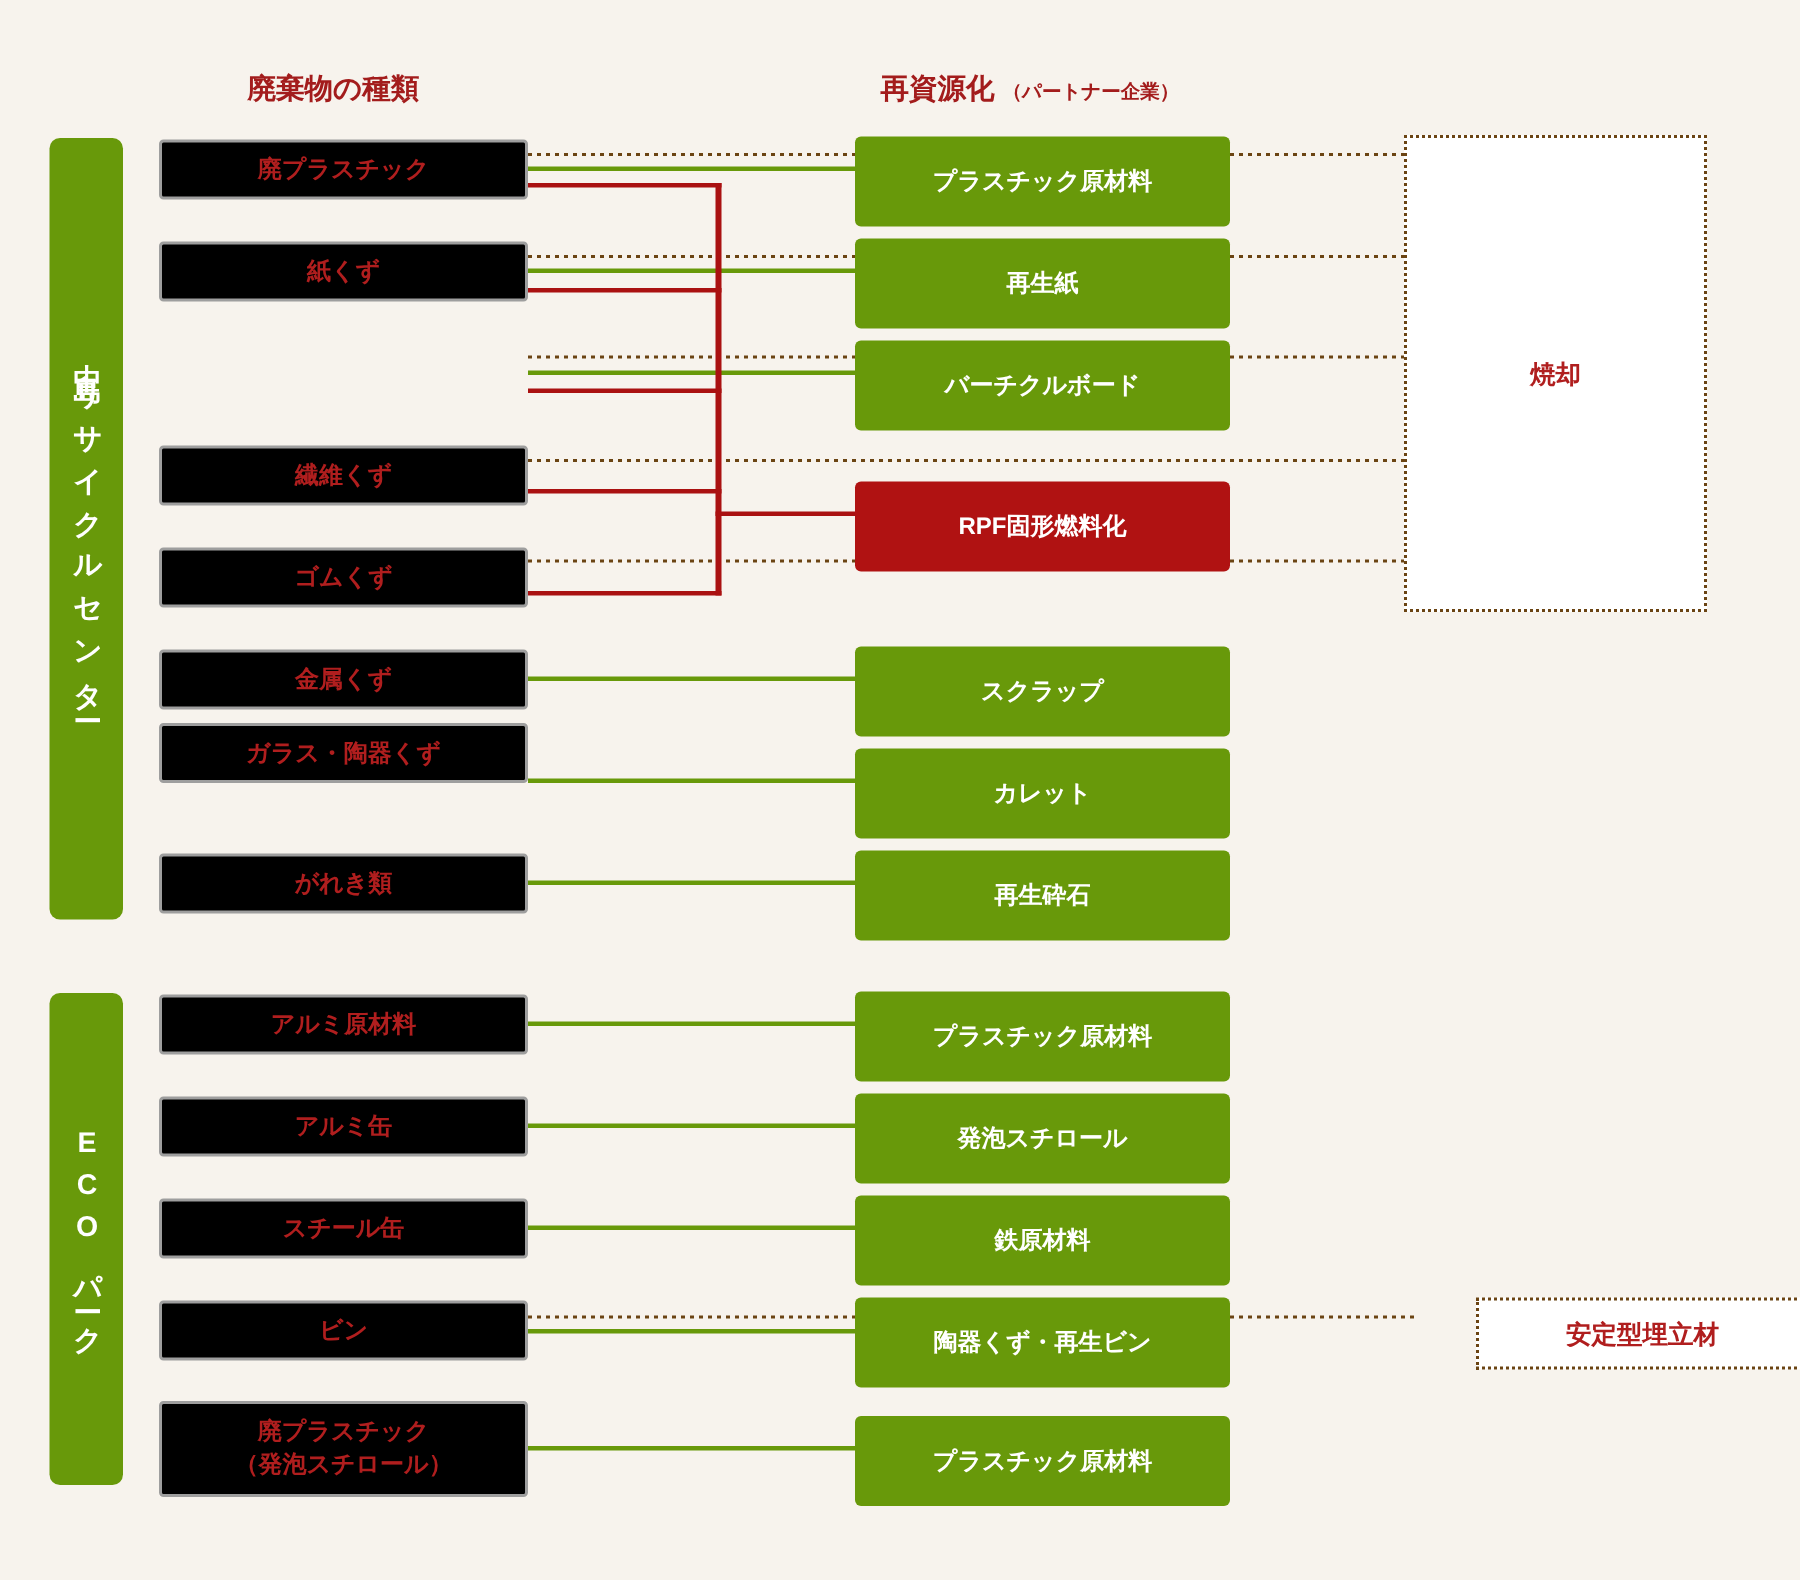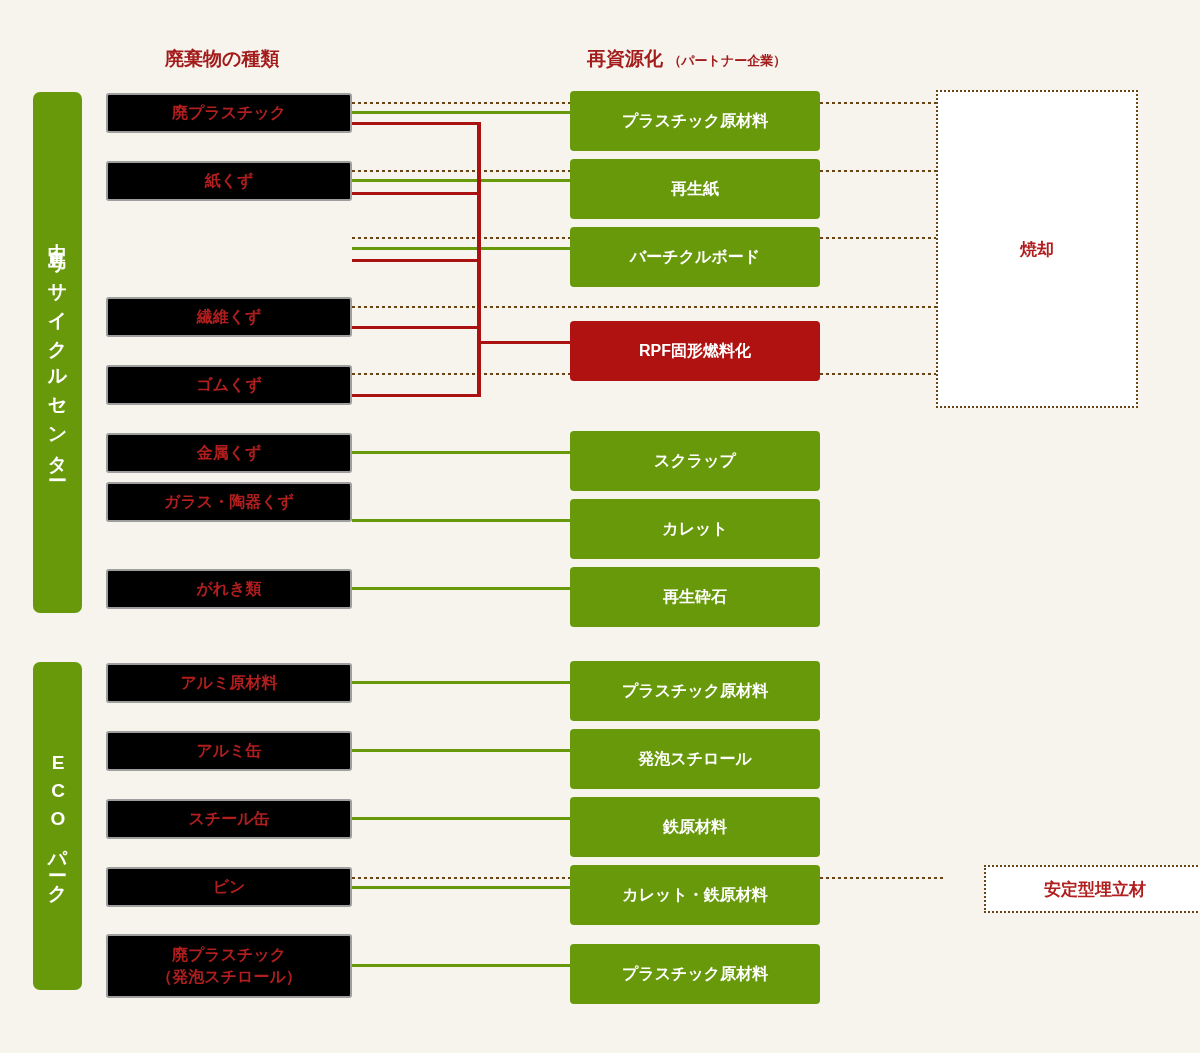--- a/index.html
+++ b/index.html
@@ -119,19 +119,19 @@
   <div class="gbox" style="top:159px">再生紙</div>
   <div class="gbox" style="top:227px">バーチクルボード</div>
   <div class="gbox rpf" style="top:321px">RPF固形燃料化</div>
   <div class="gbox" style="top:431px">スクラップ</div>
   <div class="gbox" style="top:499px">カレット</div>
   <div class="gbox" style="top:567px">再生砕石</div>
 
   <div class="gbox" style="top:661px">プラスチック原材料</div>
   <div class="gbox" style="top:729px">発泡スチロール</div>
   <div class="gbox" style="top:797px">鉄原材料</div>
-  <div class="gbox" style="top:865px">カレット・鉄原材料</div>
+  <div class="gbox" style="top:865px">陶器くず・再生ビン</div>
   <div class="gbox" style="top:944px">プラスチック原材料</div>
 
   <div class="terminal" style="left:936px;top:90px;width:202px;height:318px">焼却</div>
   <div class="terminal" style="left:984px;top:865px;width:222px;height:48px">安定型埋立材</div>
 
 </div>
 
 </body></html>

